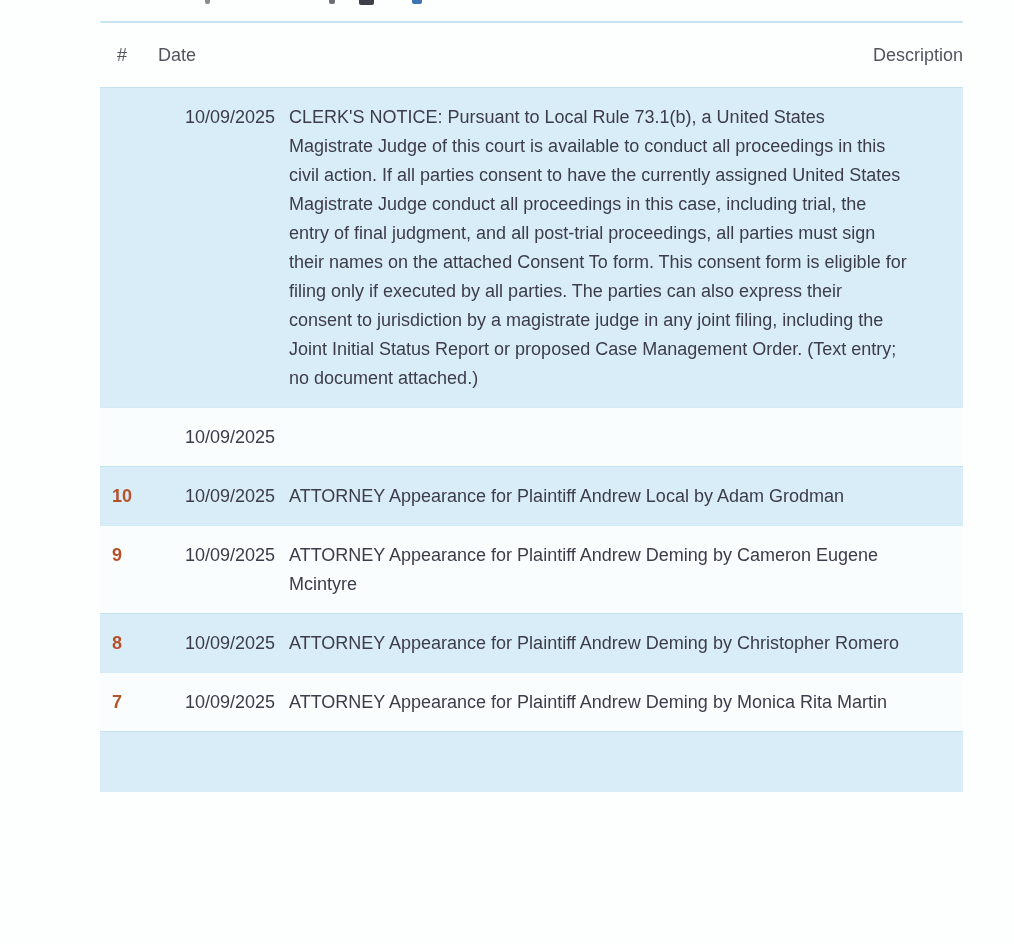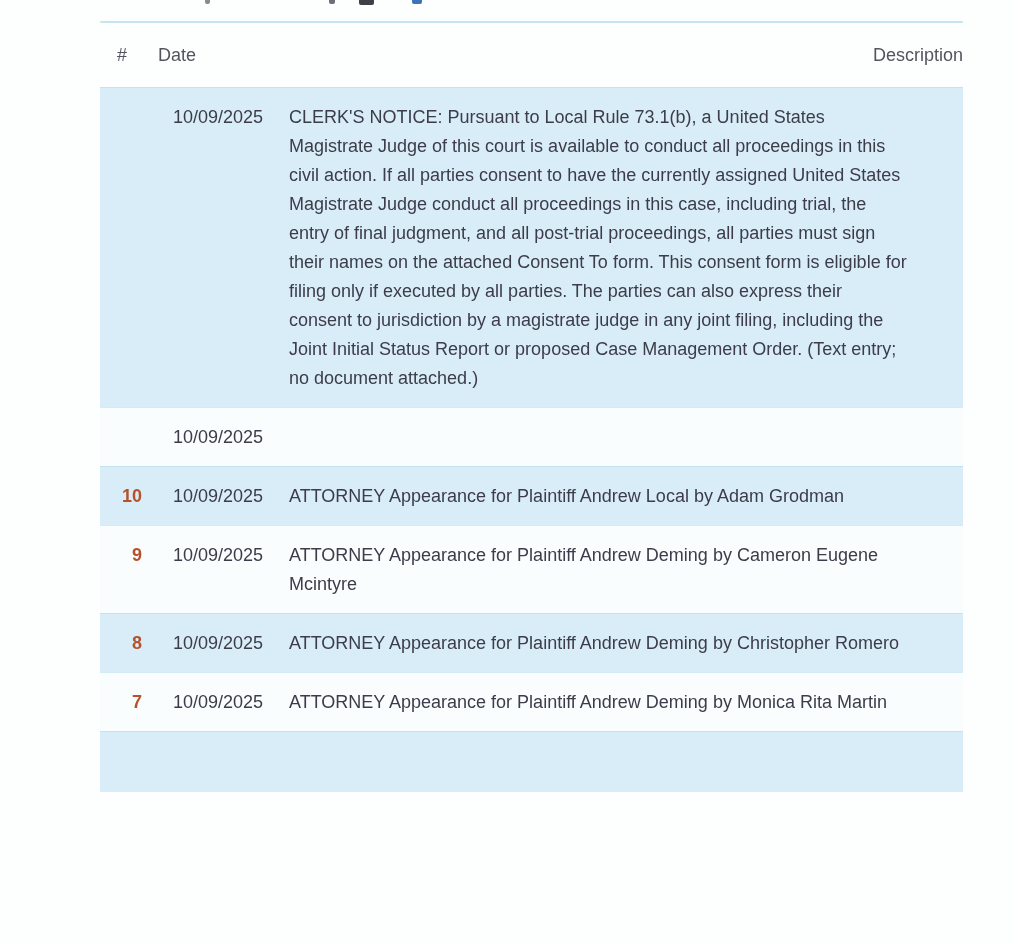--- a/index.html
+++ b/index.html
@@ -25,30 +25,30 @@
     height:64px; padding-left:17px;
     color:#54545f; font-size:18px;
   }
   .h-num  { width:41px; }
   .h-date { width:138px; }
   .h-desc { flex:1;text-align:right; }
 
   .rows { width:863px; }
   .dt-row {
     display:flex; box-sizing:border-box;
-    padding:15px 0 14px 0;
+    padding:15px 0 14px 12px;
     border-top:1px solid #d4eaf4;
     font-size:18px; line-height:29px; color:#3c3c4a;
   }
   .rows > .dt-row:nth-child(odd) { background:#d9edf8; border-top-color:#c6e2ef; }
   .rows > .dt-row:nth-child(even){ background:#fafdfe; }
 
-  .cell-num  { width:42px; text-align:right; color:#b5522a; font-weight:700; }
+  .cell-num  { width:42px; text-align:left; color:#b5522a; font-weight:700; }
   .cell-date { width:104px; margin-left:31px; white-space:nowrap; }
-  .cell-desc { width:620px; margin-left:12px; }
+  .cell-desc { width:620px; }
 
   .next-row-partial { height:60px; background:#d9edf8; border-top:1px solid #c6e2ef; }
 </style>
 </head>
 <body>
 
 <div class="frag f1"></div>
 <div class="frag f2"></div>
 <div class="frag f3"></div>
 <div class="frag f4"></div>

